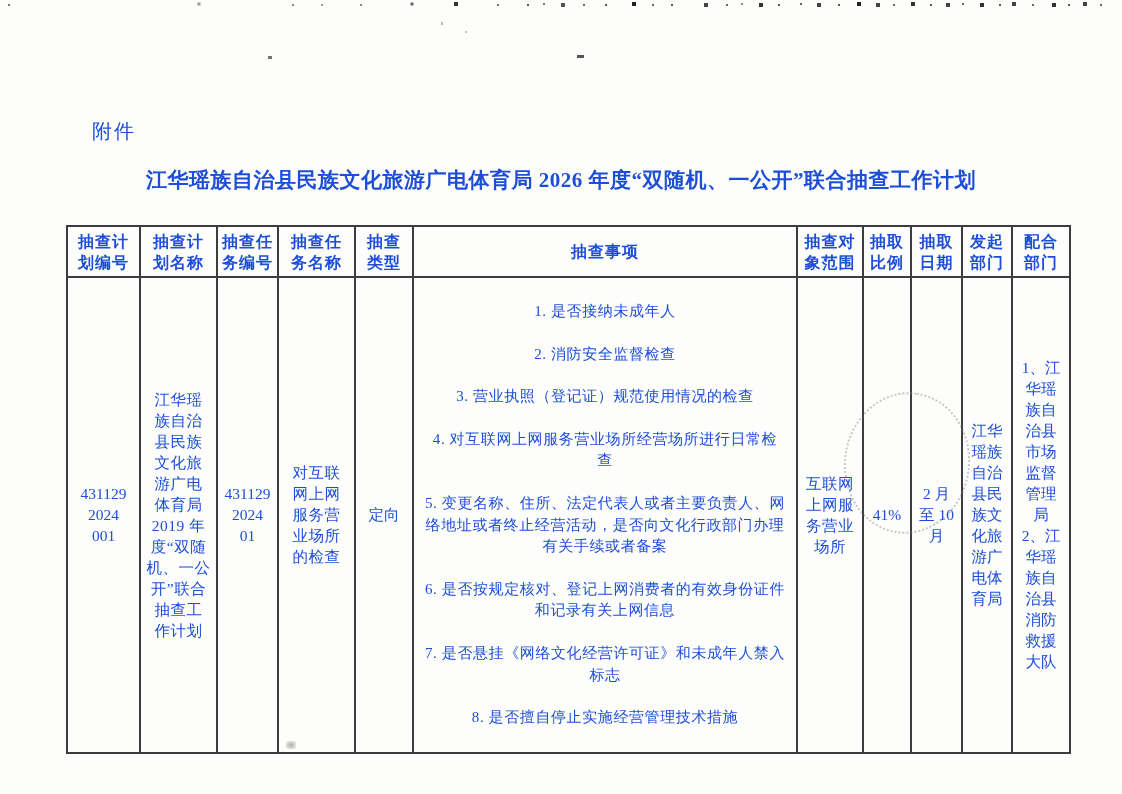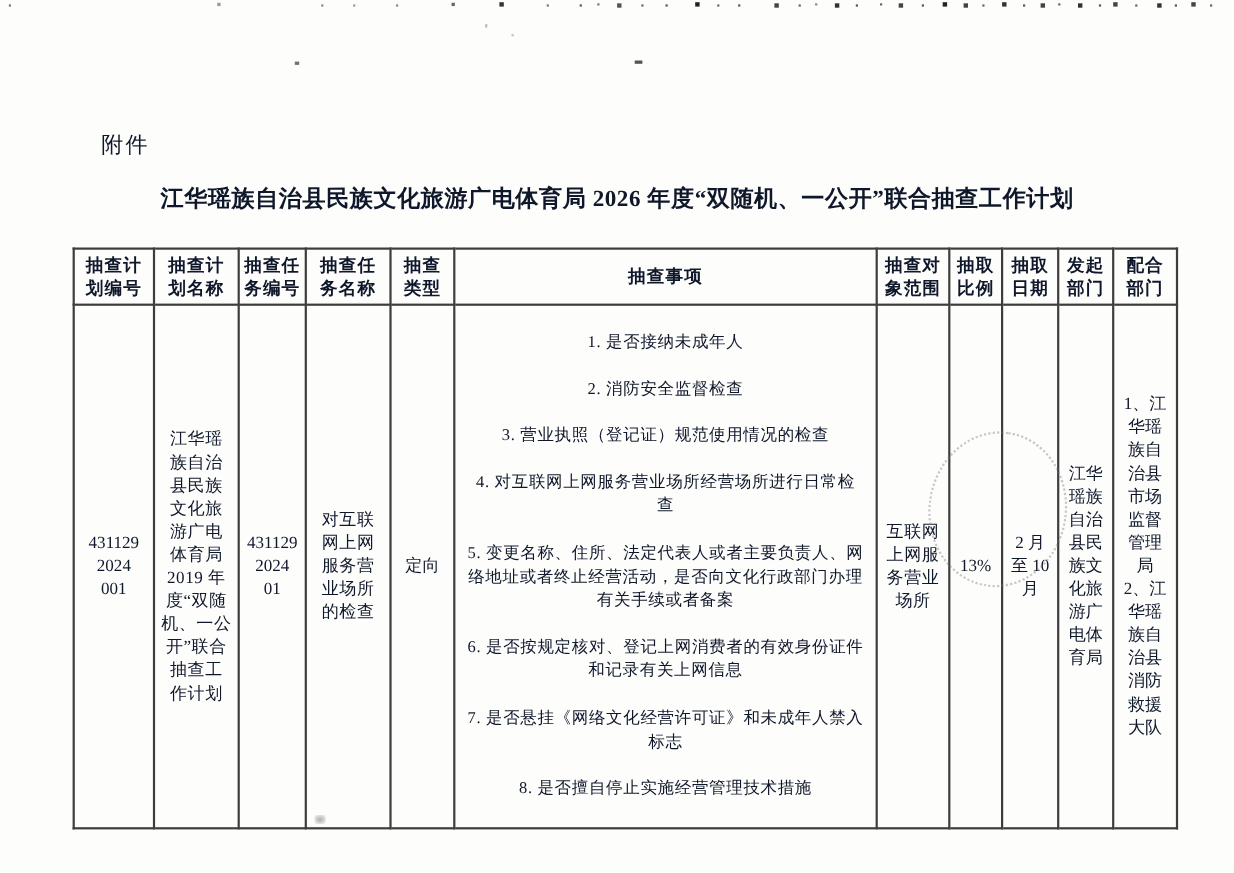--- a/index.html
+++ b/index.html
@@ -1,19 +1,19 @@
 <!DOCTYPE html>
 <html><head>
 <meta charset="utf-8">
 <style>
   html,body { margin:0; padding:0; background:#e8e8e8; }
   .page {
     position:relative; width:1122px; height:794px; margin:0 auto;
     background:#fdfdfc; overflow:hidden;
-    font-family:"Liberation Serif","DejaVu Serif",serif; color:#0f172a;
+    font-family:"Liberation Serif","DejaVu Serif",serif; color:#1d4ed8;
   }
   .attachment {
     position:absolute; left:92px; top:118px;
     font-size:20px; letter-spacing:2px;
   }
   .doc-title {
     position:absolute; left:60px; top:166px; width:1002px;
     text-align:center; font-size:21px; font-weight:700; letter-spacing:0.5px;
     white-space:nowrap;
   }
@@ -164,21 +164,21 @@
           <div class="item">6. 是否按规定核对、登记上网消费者的有效身份证件
 和记录有关上网信息</div>
           <div class="item">7. 是否悬挂《网络文化经营许可证》和未成年人禁入
 标志</div>
           <div class="item">8. 是否擅自停止实施经营管理技术措施</div>
         </td>
         <td class="scope-cell">互联网
 上网服
 务营业
 场所</td>
-        <td>13%</td>
+        <td>41%</td>
         <td class="date-cell">2 月
 至 10
 月</td>
         <td class="init-cell">江华
 瑶族
 自治
 县民
 族文
 化旅
 游广

